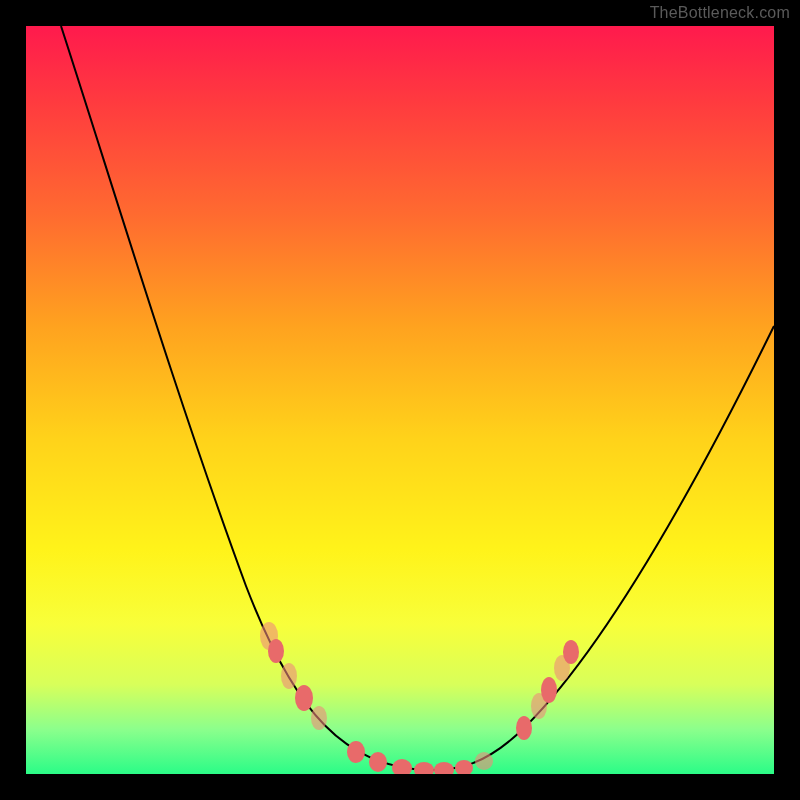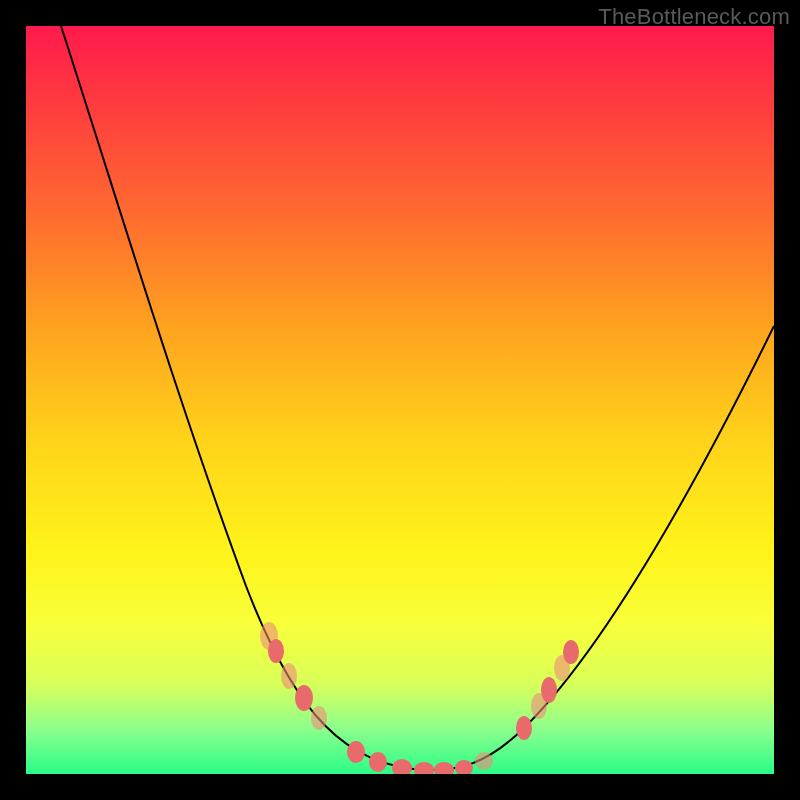--- a/index.html
+++ b/index.html
@@ -27,21 +27,21 @@
       #f8ff3a 80%,
       #d8ff5a 88%,
       #8cff8c 94%,
       #2bfc87 100%);
   }
   .watermark {
     position: absolute;
     top: 4px;
     right: 10px;
     color: #5a5a5a;
-    font-size: 22px;
+    font-size: 16px;
     font-weight: 500;
     letter-spacing: 0.2px;
   }
   svg.plot {
     position: absolute;
     left: 0;
     top: 0;
     width: 748px;
     height: 748px;
   }

